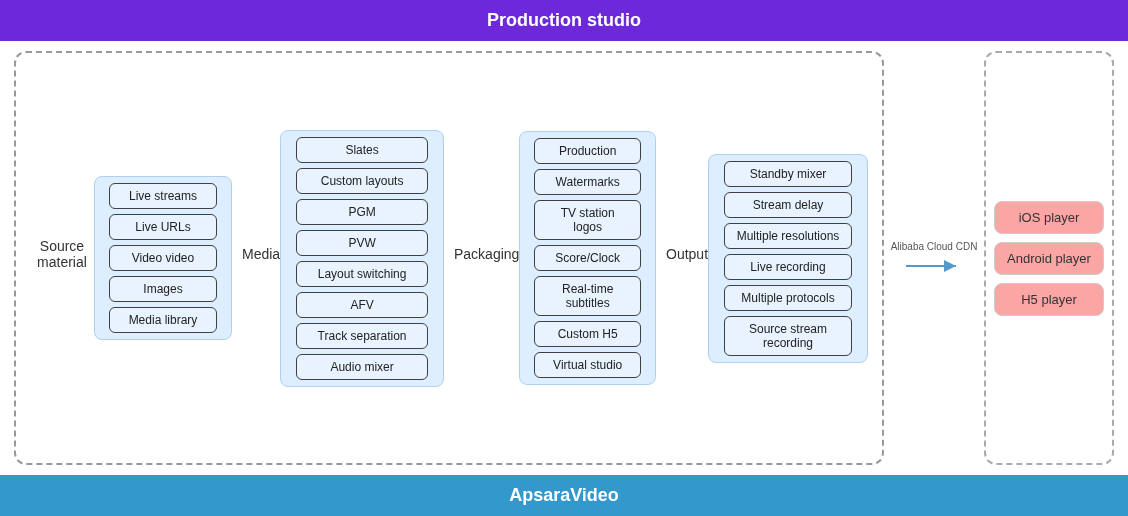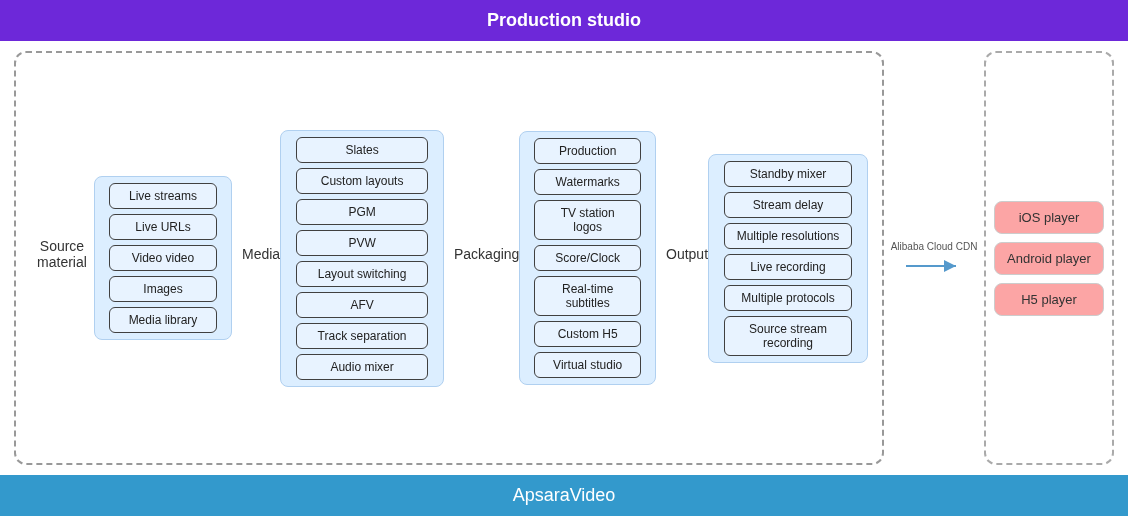--- a/index.html
+++ b/index.html
@@ -126,21 +126,21 @@
       color: #333;
       width: 110px;
     }
 
     .bottom-bar {
       background: #3399CC;
       color: white;
       text-align: center;
       padding: 10px;
       font-size: 18px;
-      font-weight: normal;
+      font-weight: bold;
       flex-shrink: 0;
     }
   </style>
 </head>
 <body>
 
 <div class="top-bar">
   <span>Production studio</span>
 </div>
 

